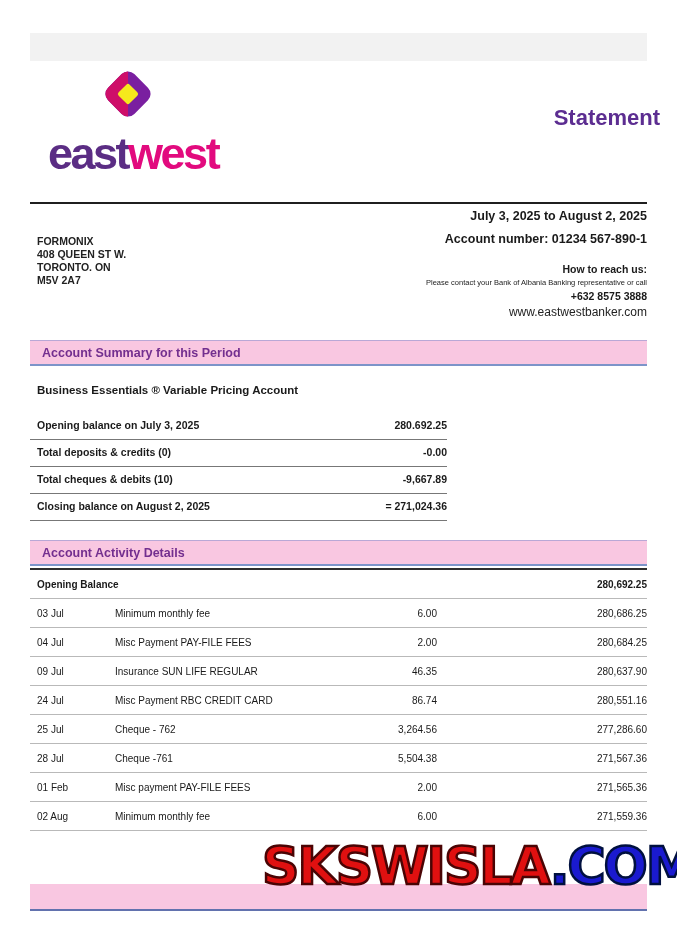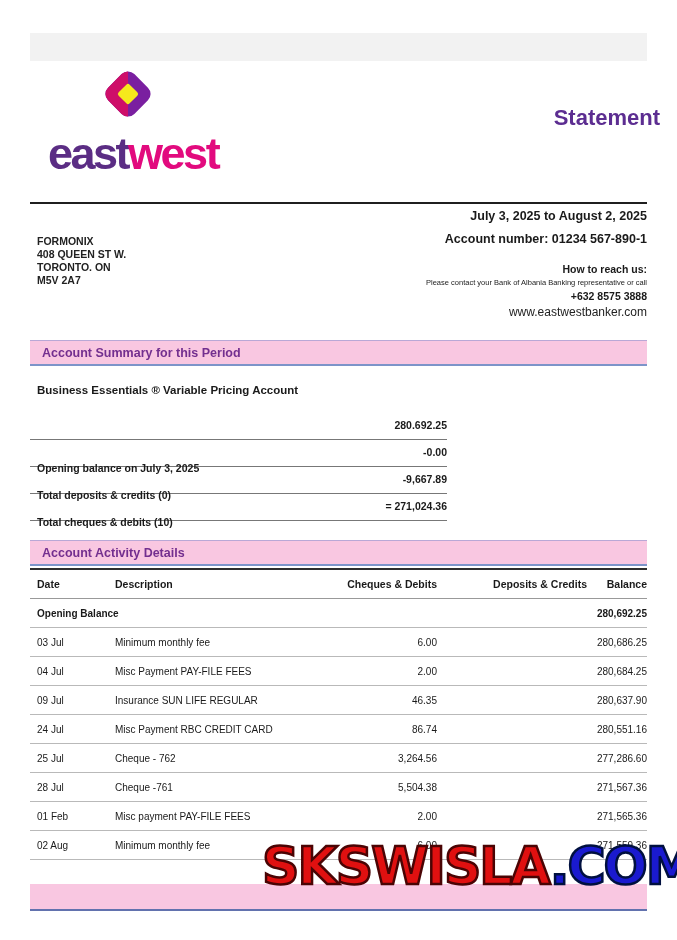--- a/index.html
+++ b/index.html
@@ -50,21 +50,21 @@
 
   .acct-type{left:37px;top:384px;font-weight:bold;font-size:11.5px;}
 
   
   .summary-table{left:30px;top:413px;width:417px;}
   .summary-row{
     display:flex;justify-content:space-between;align-items:flex-start;
     height:20px;padding-top:6px;border-bottom:1px solid #777;
     font-weight:bold;font-size:10.5px;
   }
-  .summary-row .lbl{padding-left:7px;margin-top:43px;}
+  .summary-row .lbl{padding-left:7px;}
 
   
   .activity-table{left:30px;top:568px;width:617px;border-top:2px solid #2e2e2e;font-size:10px;}
   .trow{display:flex;align-items:center;height:28px;border-bottom:1px solid #b9b9b9;}
   .trow.head{font-weight:bold;font-size:10.5px;border-bottom:1px solid #999;}
   .c-date{width:85px;padding-left:7px;box-sizing:border-box;}
   .c-desc{width:218px;box-sizing:border-box;}
   .c-debit{width:104px;text-align:right;box-sizing:border-box;}
   .c-credit{width:150px;text-align:right;box-sizing:border-box;}
   .c-bal{width:60px;flex:1;text-align:right;box-sizing:border-box;}
@@ -150,27 +150,20 @@
     <span class="lbl">Closing balance on August 2, 2025</span>
     <span class="val">= 271,024.36</span>
   </div>
 </div>
 
 <div class="abs section-bar bar-activity">
   <div class="pad">Account Activity Details</div>
 </div>
 
 <div class="abs activity-table">
-  <div class="trow head">
-    <span class="c-date">Date</span>
-    <span class="c-desc">Description</span>
-    <span class="c-debit">Cheques &amp; Debits</span>
-    <span class="c-credit">Deposits &amp; Credits</span>
-    <span class="c-bal">Balance</span>
-  </div>
 
   <div class="trow opening">
     <span class="c-open">Opening Balance</span>
     <span class="c-debit"></span>
     <span class="c-credit"></span>
     <span class="c-bal">280,692.25</span>
   </div>
 
   <div class="trow">
     <span class="c-date">03 Jul</span>

